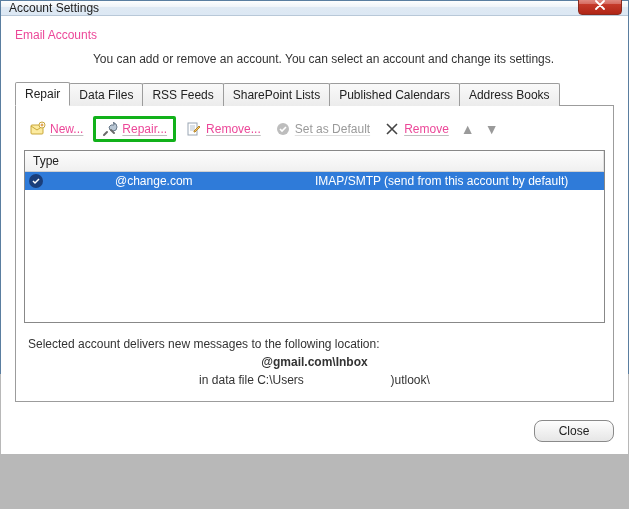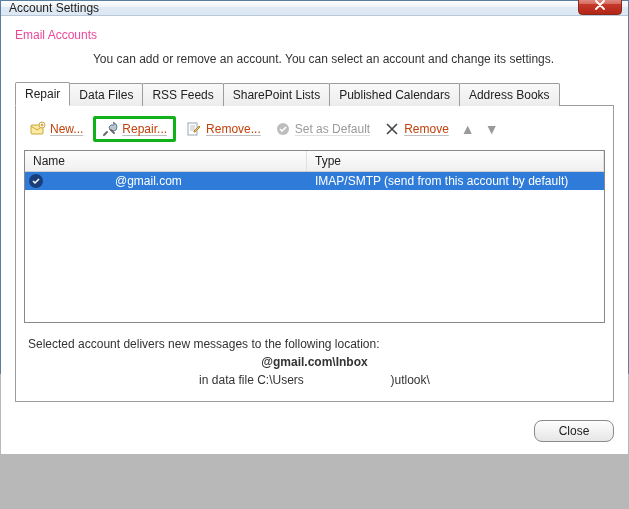--- a/index.html
+++ b/index.html
@@ -106,21 +106,21 @@
     align-items: center;
     gap: 6px;
     padding: 2px 2px 8px 2px;
   }
   .tbtn {
     display: flex;
     align-items: center;
     gap: 4px;
     padding: 2px 4px;
     cursor: default;
-    color: #c2410c;
+    color: #ec4899;
     font-size: 12px;
   }
   .tbtn .lbl { text-decoration: underline; text-decoration-color: rgba(0,0,0,0.25); text-underline-offset: 2px; }
   .tbtn.disabled { color: #9a9a9a; }
   .tbtn.disabled .lbl { text-decoration-color: rgba(0,0,0,0.12);}
   .ticon { width:16px; height:16px; display:flex; align-items:center; justify-content:center; }
   .highlight-box {
     border: 3px solid #11b11a;
     padding: 0 2px;
     border-radius: 2px;
@@ -275,33 +275,32 @@
           </span>
           <span class="lbl">Remove</span>
         </div>
 
         <span class="arrow">▲</span>
         <span class="arrow">▼</span>
       </div>
 
       <div class="list-border">
         <div class="list-header">
-          <div class="col col-name">Name</div>
           <div class="col col-type">Type</div>
         </div>
         <div class="list-body">
           <div class="row">
             <div class="cell cell-name">
               <span class="rowicon">
                 <svg width="10" height="10" viewBox="0 0 10 10">
                     <path d="M2 5 L4 7 L8 3" stroke="#fff" stroke-width="1.5" fill="none"></path>
                   </svg>
               </span>
               <span style="width:60px;"></span>
-              <span>@gmail.com</span>
+              <span>@change.com</span>
             </div>
             <div class="cell cell-type">IMAP/SMTP (send from this account by default)</div>
           </div>
         </div>
       </div>
 
       <div class="below">
         <div>Selected account delivers new messages to the following location:</div>
         <div class="loc-line"><b>@gmail.com\Inbox</b></div>
         <div class="loc-line">

